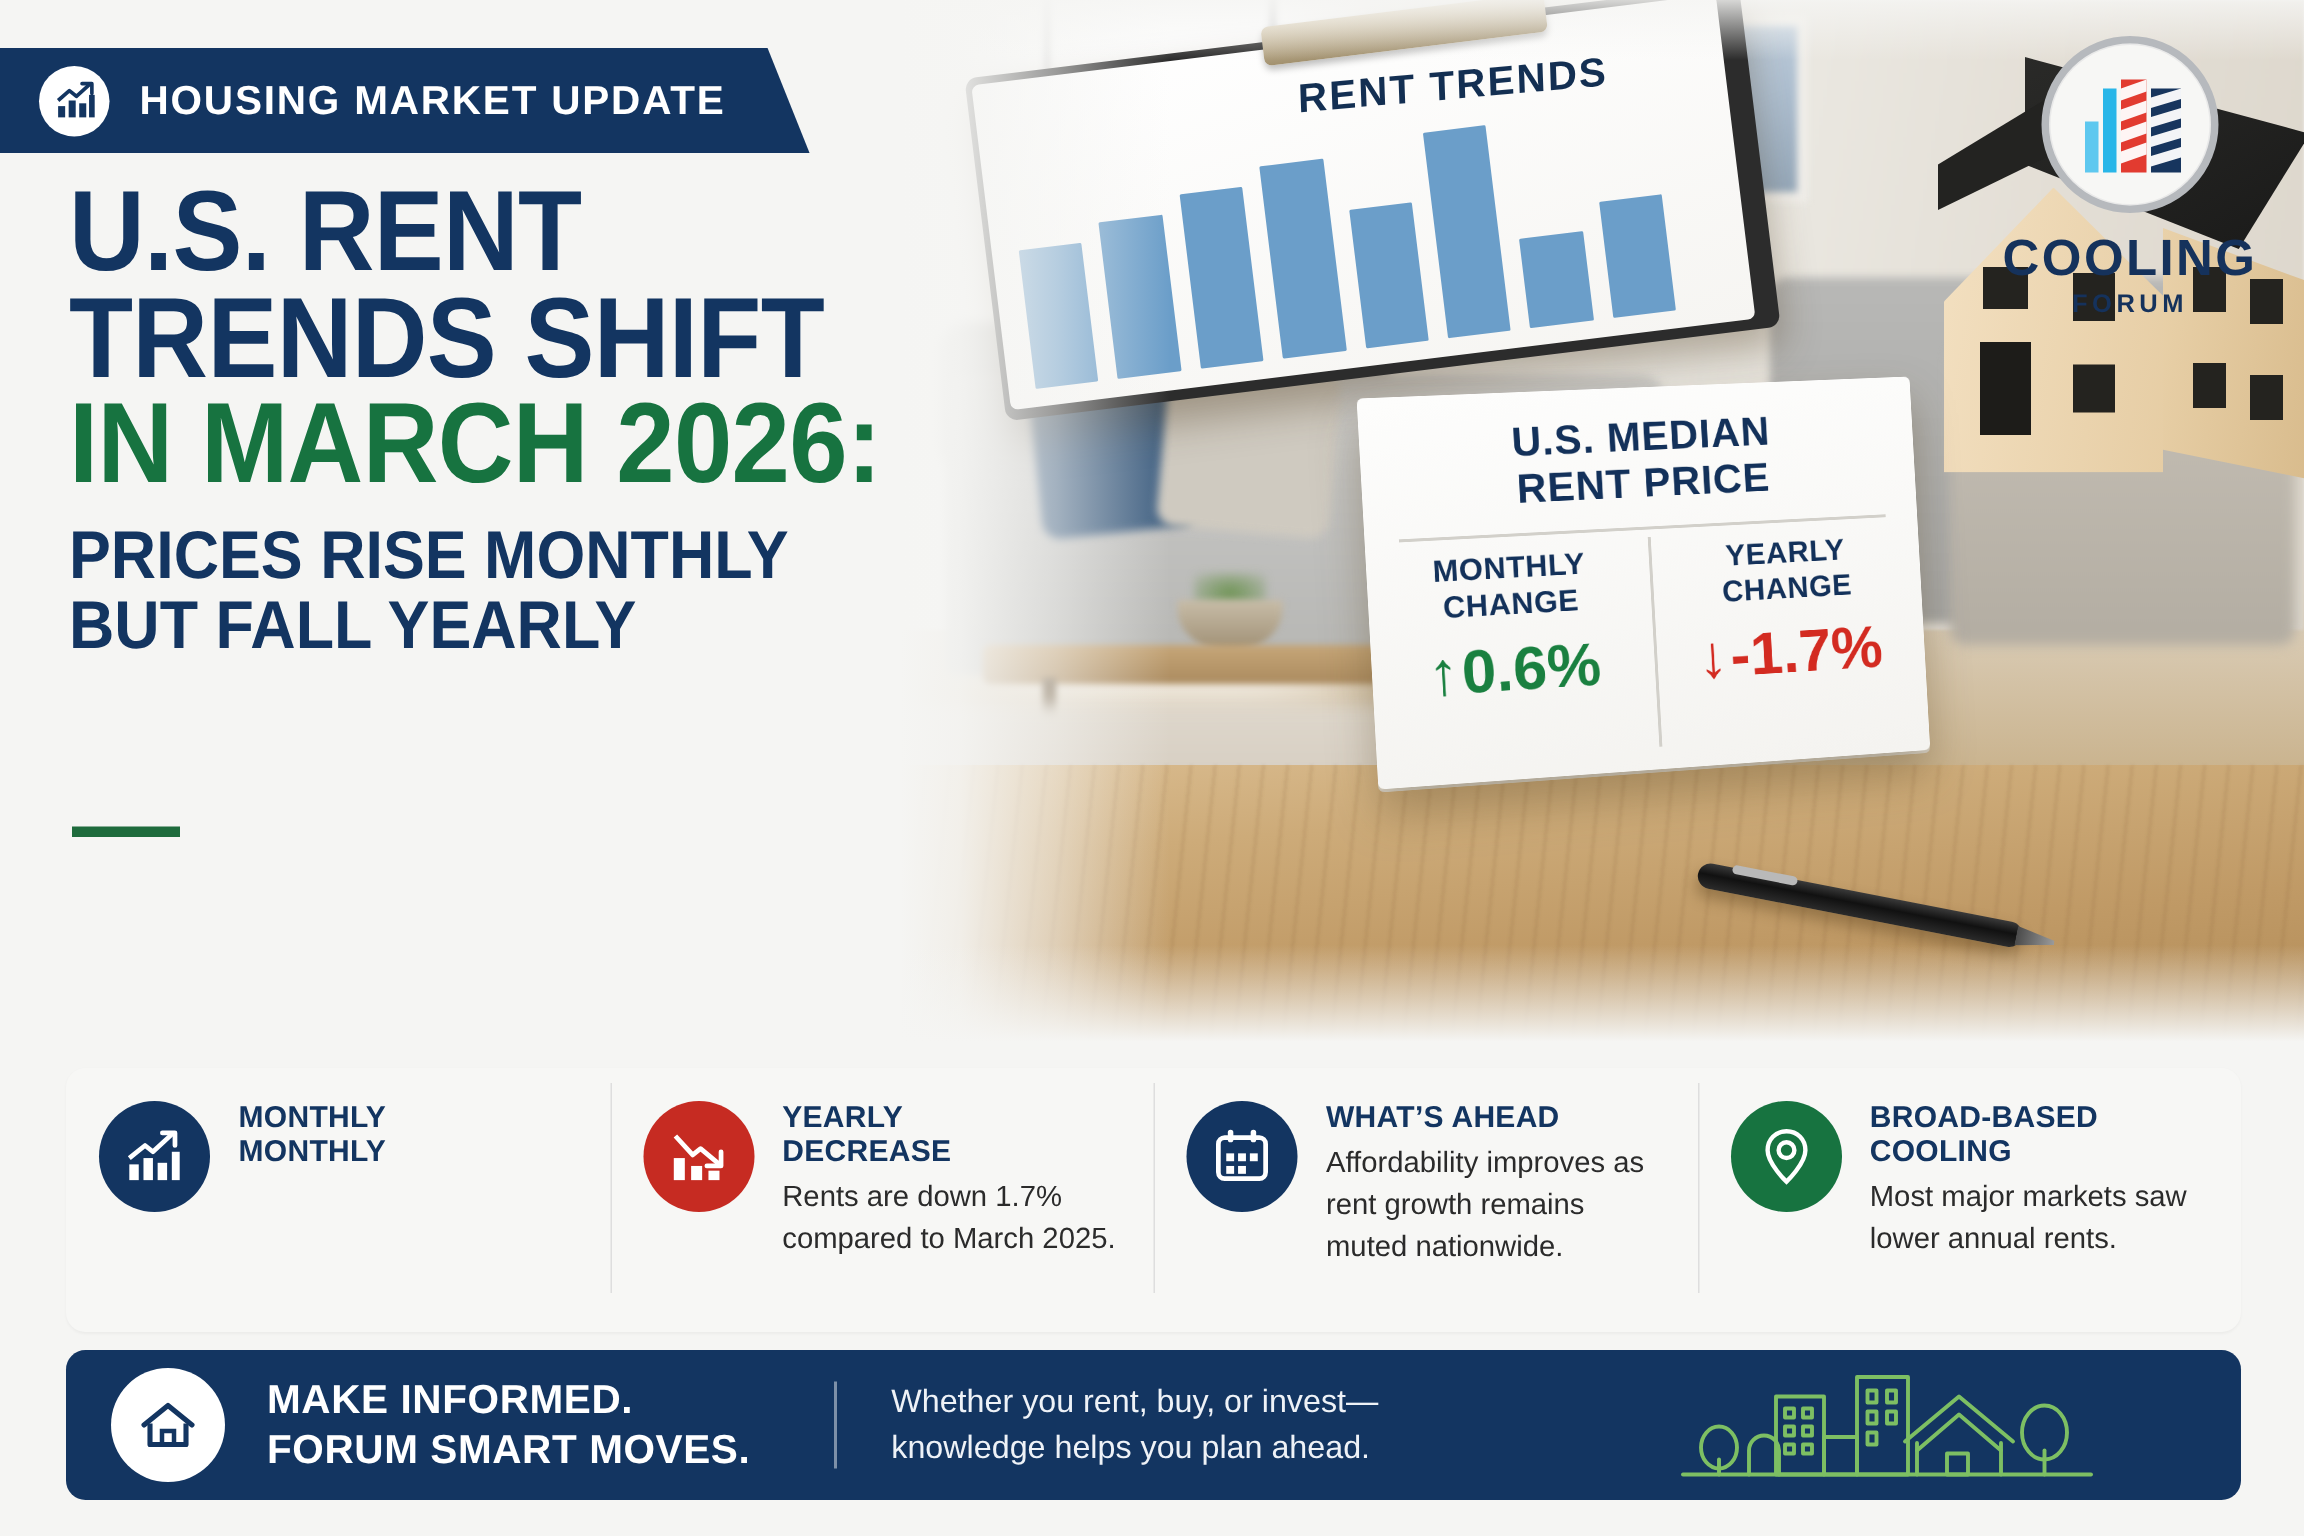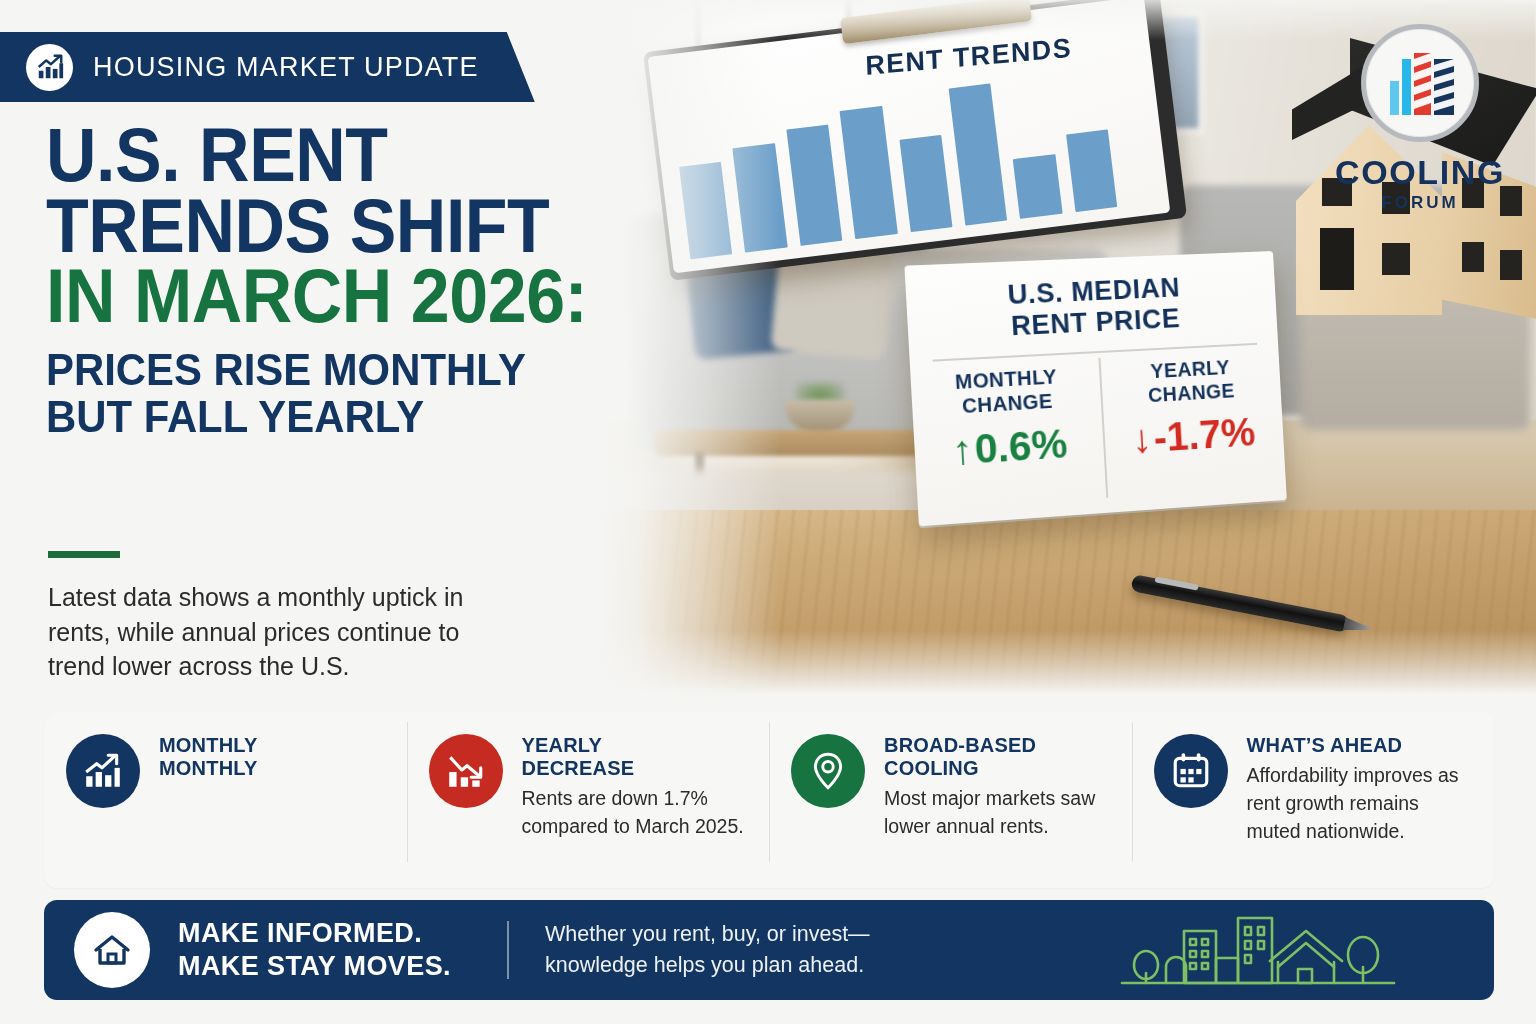--- a/index.html
+++ b/index.html
@@ -189,21 +189,21 @@
     position:absolute; left:0; top:32px; height:70px;
     background:#133561; color:#fff;
     padding:0 56px 0 26px; display:flex; align-items:center; gap:20px;
     clip-path:polygon(0 0, calc(100% - 28px) 0, 100% 100%, 0 100%);
     border-radius:0 0 0 0;
   }
   .badge-icon{
     width:47px; height:47px; border-radius:50%; background:#fff;
     display:flex; align-items:center; justify-content:center; flex:0 0 auto;
   }
-  .badge-label{ font-size:27px; font-weight:400; letter-spacing:1.2px; }
+  .badge-label{ font-size:27px; font-weight:700; letter-spacing:1.2px; }
 
   .headline{ position:absolute; left:46px; top:120px; width:600px; }
   .h-line{ font-size:76px; line-height:.93; font-weight:700; letter-spacing:-.5px;
            transform:scaleX(.92); transform-origin:left center; }
   .h-navy{ color:#133561; }
   .h-green{ color:#177340; }
   .h-sub{ font-size:45px; line-height:1.05; font-weight:700; color:#133561;
           margin-top:14px; transform:scaleX(.93); transform-origin:left center; }
   .greenrule{ position:absolute; left:48px; top:551px; width:72px; height:7px; background:#1e6b3c; }
   .deck{ position:absolute; left:48px; top:580px; width:460px;
@@ -396,21 +396,20 @@
 
   <div class="headline">
     <div class="h-line h-navy">U.S. RENT</div>
     <div class="h-line h-navy">TRENDS SHIFT</div>
     <div class="h-line h-green">IN MARCH 2026:</div>
     <div class="h-sub">PRICES RISE MONTHLY</div>
     <div class="h-sub" style="margin-top:0">BUT FALL YEARLY</div>
   </div>
 
   <div class="greenrule"></div>
-  <div class="deck">Latest data shows a monthly uptick in rents, while annual prices continue to trend lower across the U.S.</div>
 
   <div class="panel">
 
     <div class="stat">
       <span class="stat-ic ic-navy">
         <svg width="42" height="42" viewBox="0 0 40 40" aria-hidden="true">
           <rect x="4" y="25" width="6" height="10" fill="#fff"></rect>
           <rect x="13" y="21" width="6" height="14" fill="#fff"></rect>
           <rect x="22" y="24" width="6" height="11" fill="#fff"></rect>
           <rect x="31" y="17" width="5" height="18" fill="#fff"></rect>
@@ -435,36 +434,20 @@
           <path d="M5 7 L16 19 L21 15 L33 25" stroke="#fff" stroke-width="3" fill="none" stroke-linejoin="round"></path>
           <path d="M34 17 L34 26 L25 26" stroke="#fff" stroke-width="3" fill="none" stroke-linecap="round" stroke-linejoin="round"></path>
         </svg>
       </span>
       <div class="stat-body">
         <div class="stat-title">
           <span>YEARLY</span><br>
           <span>DECREASE</span>
         </div>
         <div class="stat-desc">Rents are down 1.7% compared to March 2025.</div>
-      </div>
-    </div>
-
-    <div class="stat">
-      <span class="stat-ic ic-green">
-        <svg width="42" height="42" viewBox="0 0 40 40" aria-hidden="true">
-          <path d="M20 4 C13 4 8 9.2 8 16 C8 24.5 20 36 20 36 C20 36 32 24.5 32 16 C32 9.2 27 4 20 4 Z" fill="none" stroke="#fff" stroke-width="2.8"></path>
-          <circle cx="20" cy="16" r="5" fill="none" stroke="#fff" stroke-width="2.8"></circle>
-        </svg>
-      </span>
-      <div class="stat-body">
-        <div class="stat-title">
-          <span>BROAD-BASED</span><br>
-          <span>COOLING</span>
-        </div>
-        <div class="stat-desc">Most major markets saw lower annual rents.</div>
       </div>
     </div>
 
     <div class="stat">
       <span class="stat-ic ic-navy">
         <svg width="42" height="42" viewBox="0 0 40 40" aria-hidden="true">
           <rect x="5" y="8" width="30" height="26" rx="4" fill="none" stroke="#fff" stroke-width="3"></rect>
           <rect x="11" y="3" width="3.5" height="8" rx="1.7" fill="#fff"></rect>
           <rect x="25.5" y="3" width="3.5" height="8" rx="1.7" fill="#fff"></rect>
           <rect x="10" y="18" width="5" height="5" fill="#fff"></rect>
@@ -475,33 +458,49 @@
         </svg>
       </span>
       <div class="stat-body">
         <div class="stat-title">
           <span>WHAT’S AHEAD</span>
         </div>
         <div class="stat-desc">Affordability improves as rent growth remains muted nationwide.</div>
       </div>
     </div>
 
+    <div class="stat">
+      <span class="stat-ic ic-green">
+        <svg width="42" height="42" viewBox="0 0 40 40" aria-hidden="true">
+          <path d="M20 4 C13 4 8 9.2 8 16 C8 24.5 20 36 20 36 C20 36 32 24.5 32 16 C32 9.2 27 4 20 4 Z" fill="none" stroke="#fff" stroke-width="2.8"></path>
+          <circle cx="20" cy="16" r="5" fill="none" stroke="#fff" stroke-width="2.8"></circle>
+        </svg>
+      </span>
+      <div class="stat-body">
+        <div class="stat-title">
+          <span>BROAD-BASED</span><br>
+          <span>COOLING</span>
+        </div>
+        <div class="stat-desc">Most major markets saw lower annual rents.</div>
+      </div>
+    </div>
+
   </div>
 
   <div class="footer">
     <span class="f-ic">
       <svg width="44" height="44" viewBox="0 0 44 44" aria-hidden="true">
         <path d="M6 22 L22 9 L38 22" stroke="#133561" stroke-width="3.4" fill="none" stroke-linecap="round" stroke-linejoin="round"></path>
         <path d="M10 21 V35 H34 V21" stroke="#133561" stroke-width="3.4" fill="none" stroke-linejoin="round"></path>
         <rect x="18" y="26" width="8" height="9" fill="none" stroke="#133561" stroke-width="3"></rect>
       </svg>
     </span>
     <div class="f-head">
       <span>MAKE INFORMED.</span><br>
-      <span>MAKE STAY MOVES.</span>
+      <span>FORUM SMART MOVES.</span>
     </div>
     <div class="f-rule"></div>
     <div class="f-text">
       <span>Whether you rent, buy, or invest—</span><br>
       <span>knowledge helps you plan ahead.</span>
     </div>
     <div class="f-city">
       <svg width="280" height="86" viewBox="0 0 280 86" aria-hidden="true">
         <g fill="none" stroke="#7dbf63" stroke-width="2.6" stroke-linejoin="round" stroke-linecap="round">
           <line x1="4" y1="78" x2="276" y2="78"></line>

